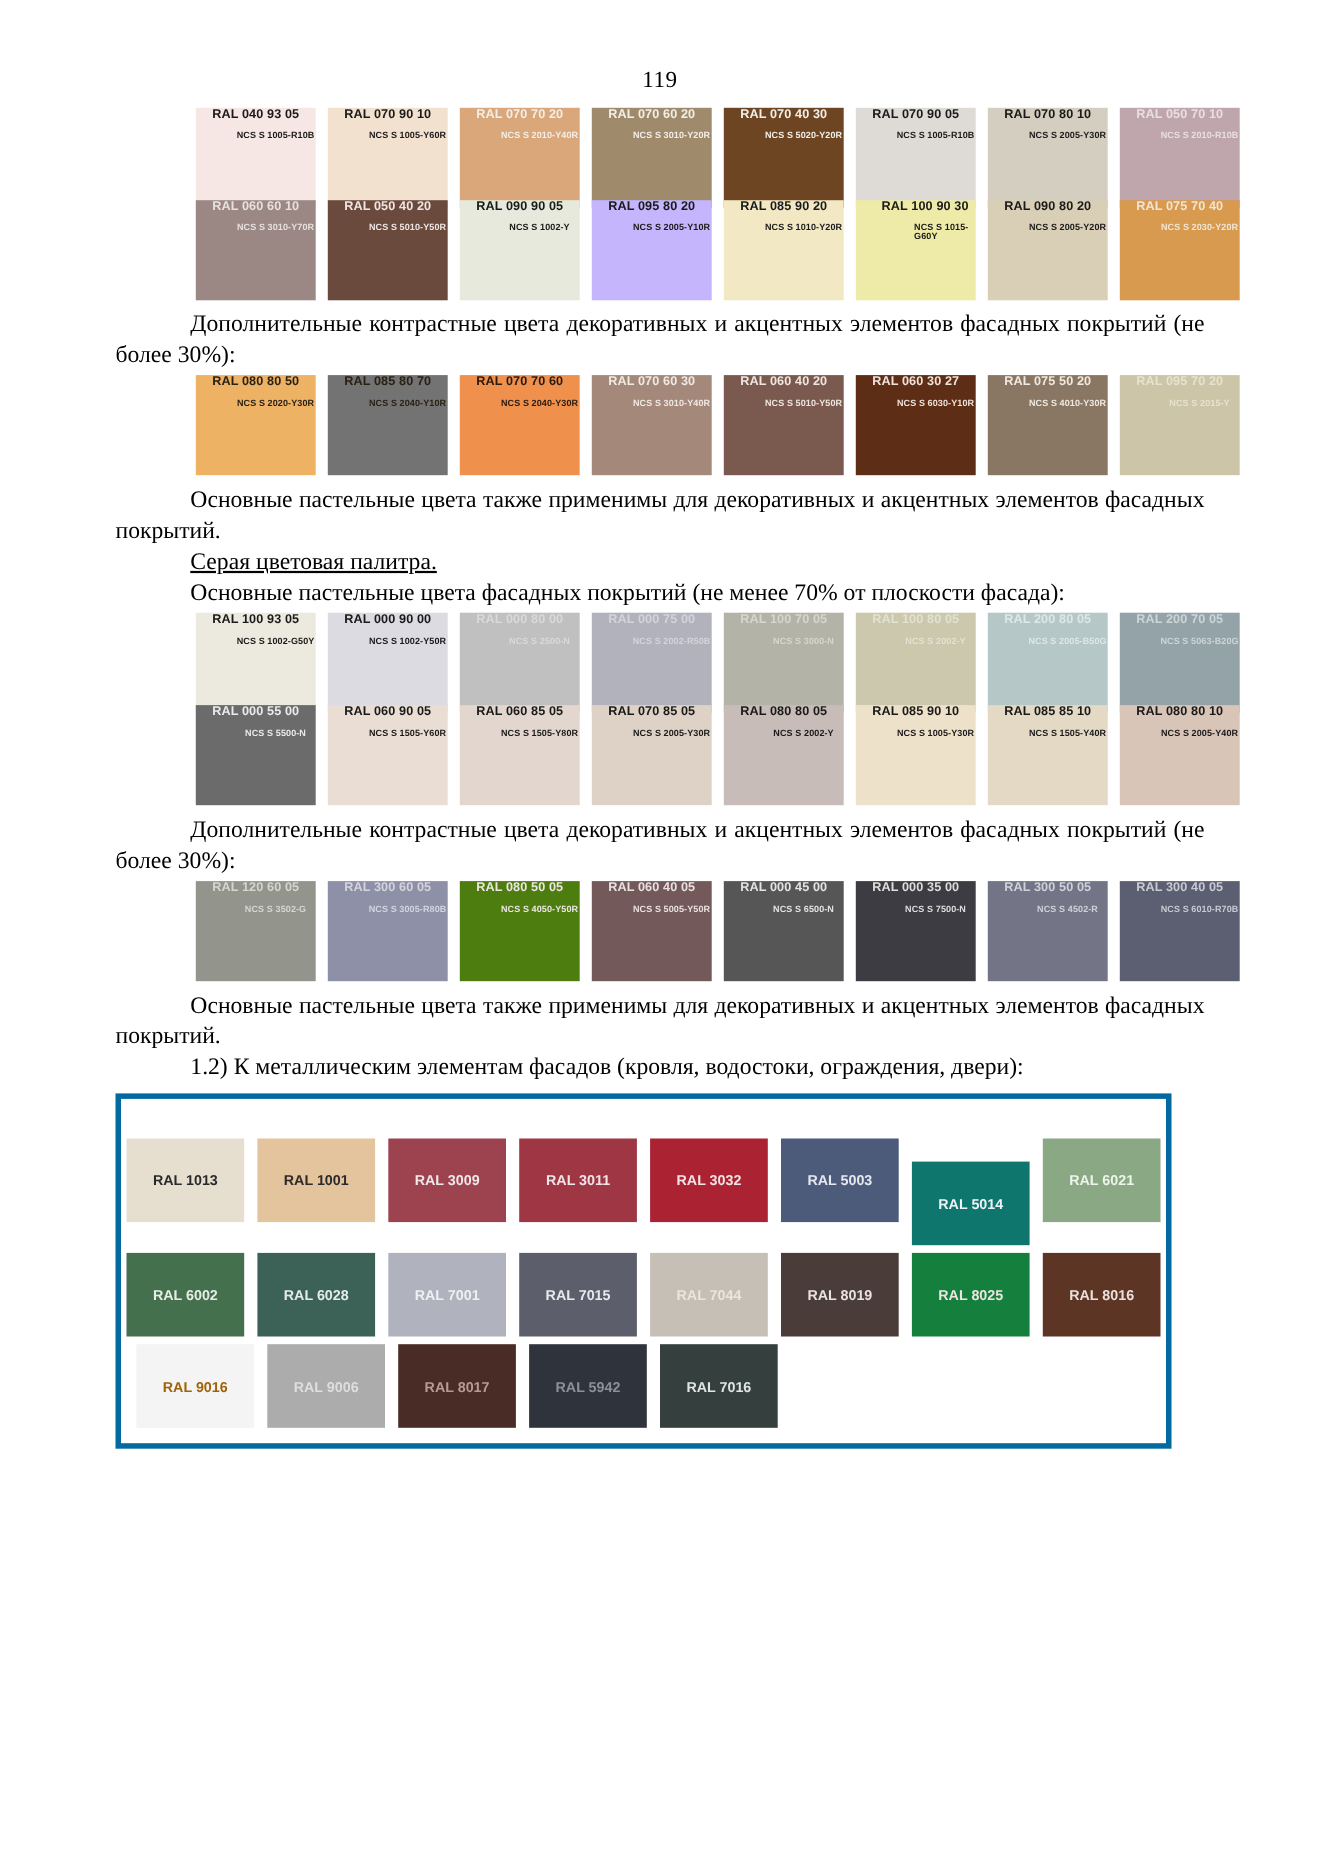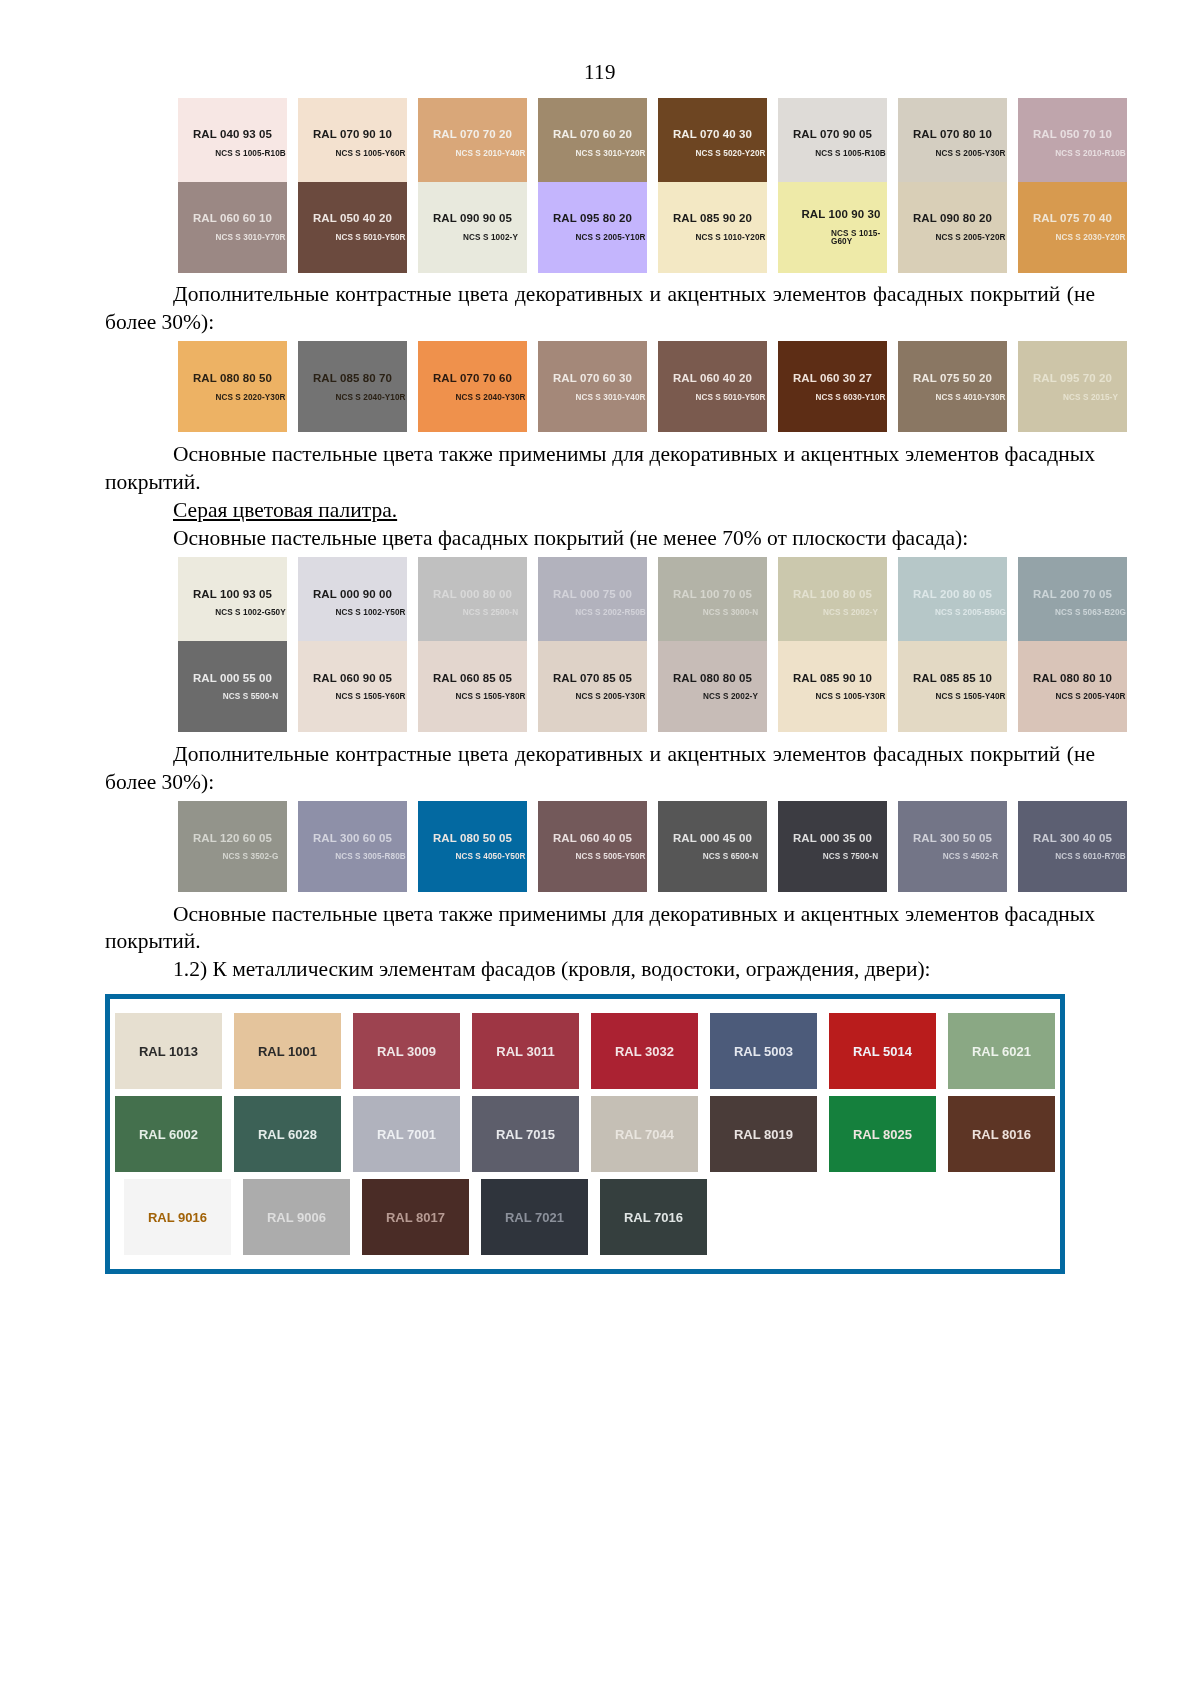--- a/index.html
+++ b/index.html
@@ -60,21 +60,21 @@
     justify-content:center;
     box-sizing:border-box;
     padding:4px 2px 2px 2px;
   }
   .swatch {
     width:109px;
     height:91px;
     display:flex;
     flex-direction:column;
     align-items:center;
-    justify-content:center;
+    justify-content:flex-start;
     font-family:"Liberation Sans", sans-serif;
     box-sizing:border-box;
     position:relative;
   }
   .swatch .ral {
     font-size:11.5px;
     font-weight:bold;
     letter-spacing:0.1px;
     line-height:1.1;
     margin-bottom:9px;
@@ -419,21 +419,21 @@
             <div class="ncs">NCS S 3502-G</div>
           </div>
         </div>
         <div class="cellbox">
           <div class="swatch" style="background: rgb(142, 144, 168); color: rgb(211, 212, 222);">
             <div class="ral">RAL 300 60 05</div>
             <div class="ncs">NCS S 3005-R80B</div>
           </div>
         </div>
         <div class="cellbox">
-          <div class="swatch" style="background: #0369a1; color: rgb(236, 229, 225);">
+          <div class="swatch" style="background: #4d7c0f; color: rgb(236, 229, 225);">
             <div class="ral">RAL 080 50 05</div>
             <div class="ncs">NCS S 4050-Y50R</div>
           </div>
         </div>
         <div class="cellbox">
           <div class="swatch" style="background: rgb(115, 89, 90); color: rgb(233, 224, 224);">
             <div class="ral">RAL 060 40 05</div>
             <div class="ncs">NCS S 5005-Y50R</div>
           </div>
         </div>
@@ -498,21 +498,21 @@
           <div class="metal-swatch" style="background: rgb(171, 34, 50); color: rgb(243, 228, 229);">
             <span>RAL 3032</span>
           </div>
         </div>
         <div class="metal-cell">
           <div class="metal-swatch" style="background: rgb(76, 91, 122); color: rgb(229, 232, 239);">
             <span>RAL 5003</span>
           </div>
         </div>
         <div class="metal-cell">
-          <div class="metal-swatch" style="background: #b91c1c; color: rgb(238, 242, 248);">
+          <div class="metal-swatch" style="background: #0f766e; color: rgb(238, 242, 248); margin-top: 43px;">
             <span>RAL 5014</span>
           </div>
         </div>
         <div class="metal-cell">
           <div class="metal-swatch" style="background: rgb(138, 168, 132); color: rgb(238, 243, 236);">
             <span>RAL 6021</span>
           </div>
         </div>
       </div>
     <div class="metal-grid" style="margin-top:7px;">
@@ -568,21 +568,21 @@
             <span>RAL 9006</span>
           </div>
         </div>
         <div class="metal-cell">
           <div class="metal-swatch" style="background: rgb(74, 44, 38); color: rgb(183, 155, 147);">
             <span>RAL 8017</span>
           </div>
         </div>
         <div class="metal-cell">
           <div class="metal-swatch" style="background: rgb(47, 52, 60); color: rgb(139, 144, 154);">
-            <span>RAL 7021</span>
+            <span>RAL 5942</span>
           </div>
         </div>
         <div class="metal-cell">
           <div class="metal-swatch" style="background: rgb(53, 63, 62); color: rgb(224, 229, 228);">
             <span>RAL 7016</span>
           </div>
         </div>
       </div>
   </div>
 

